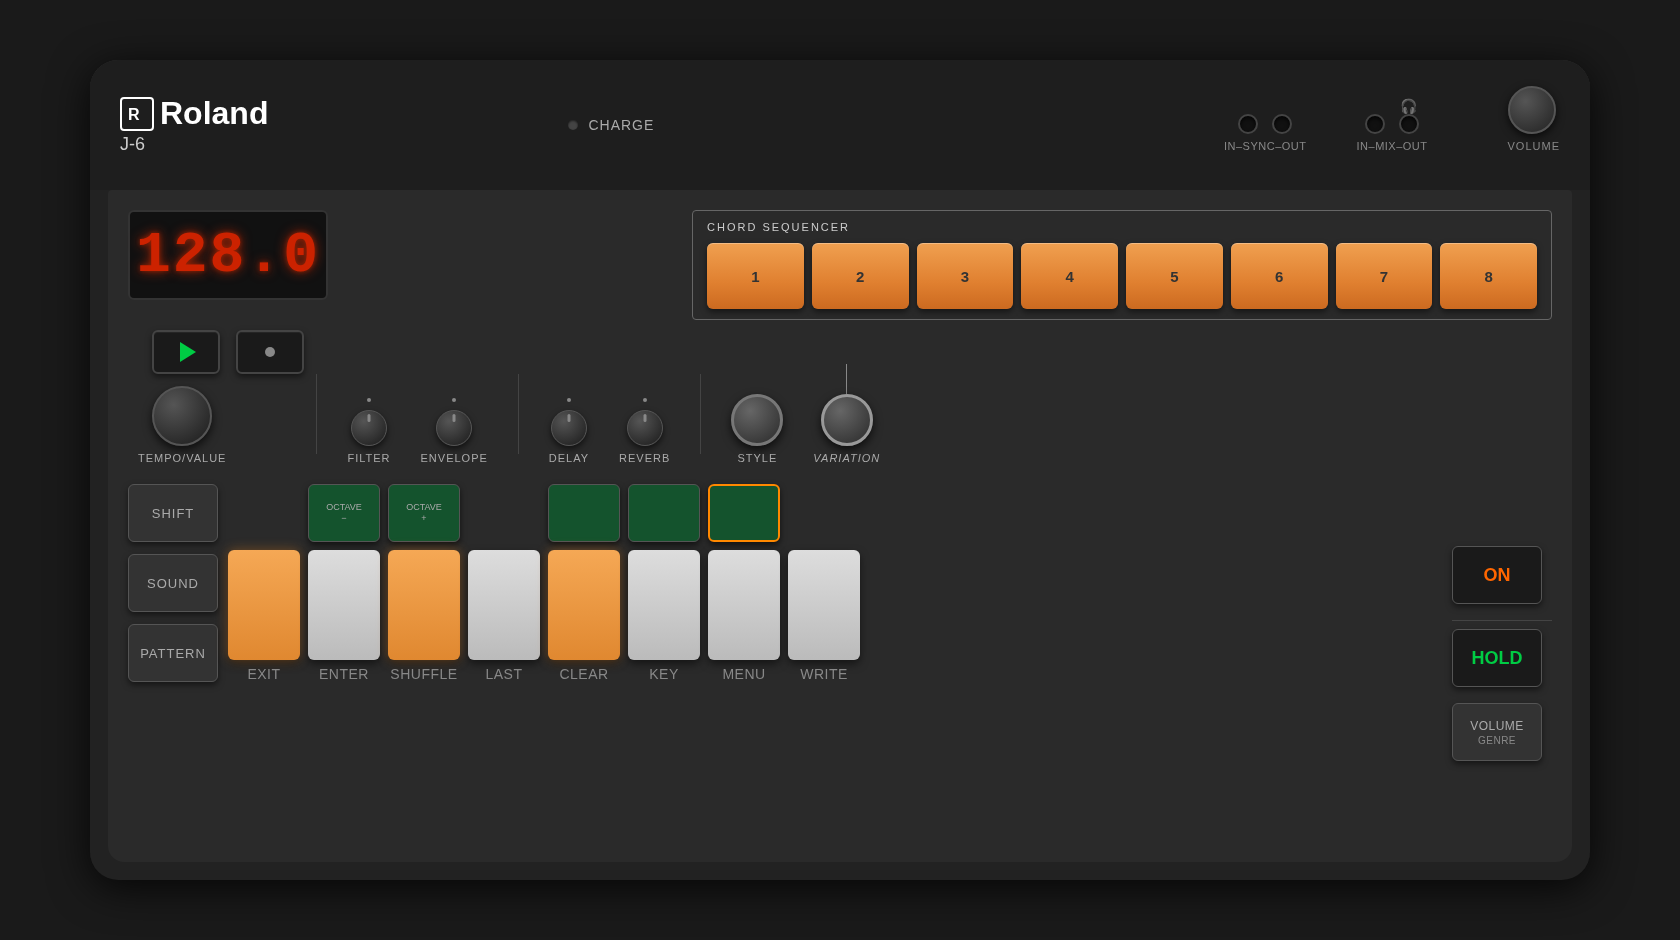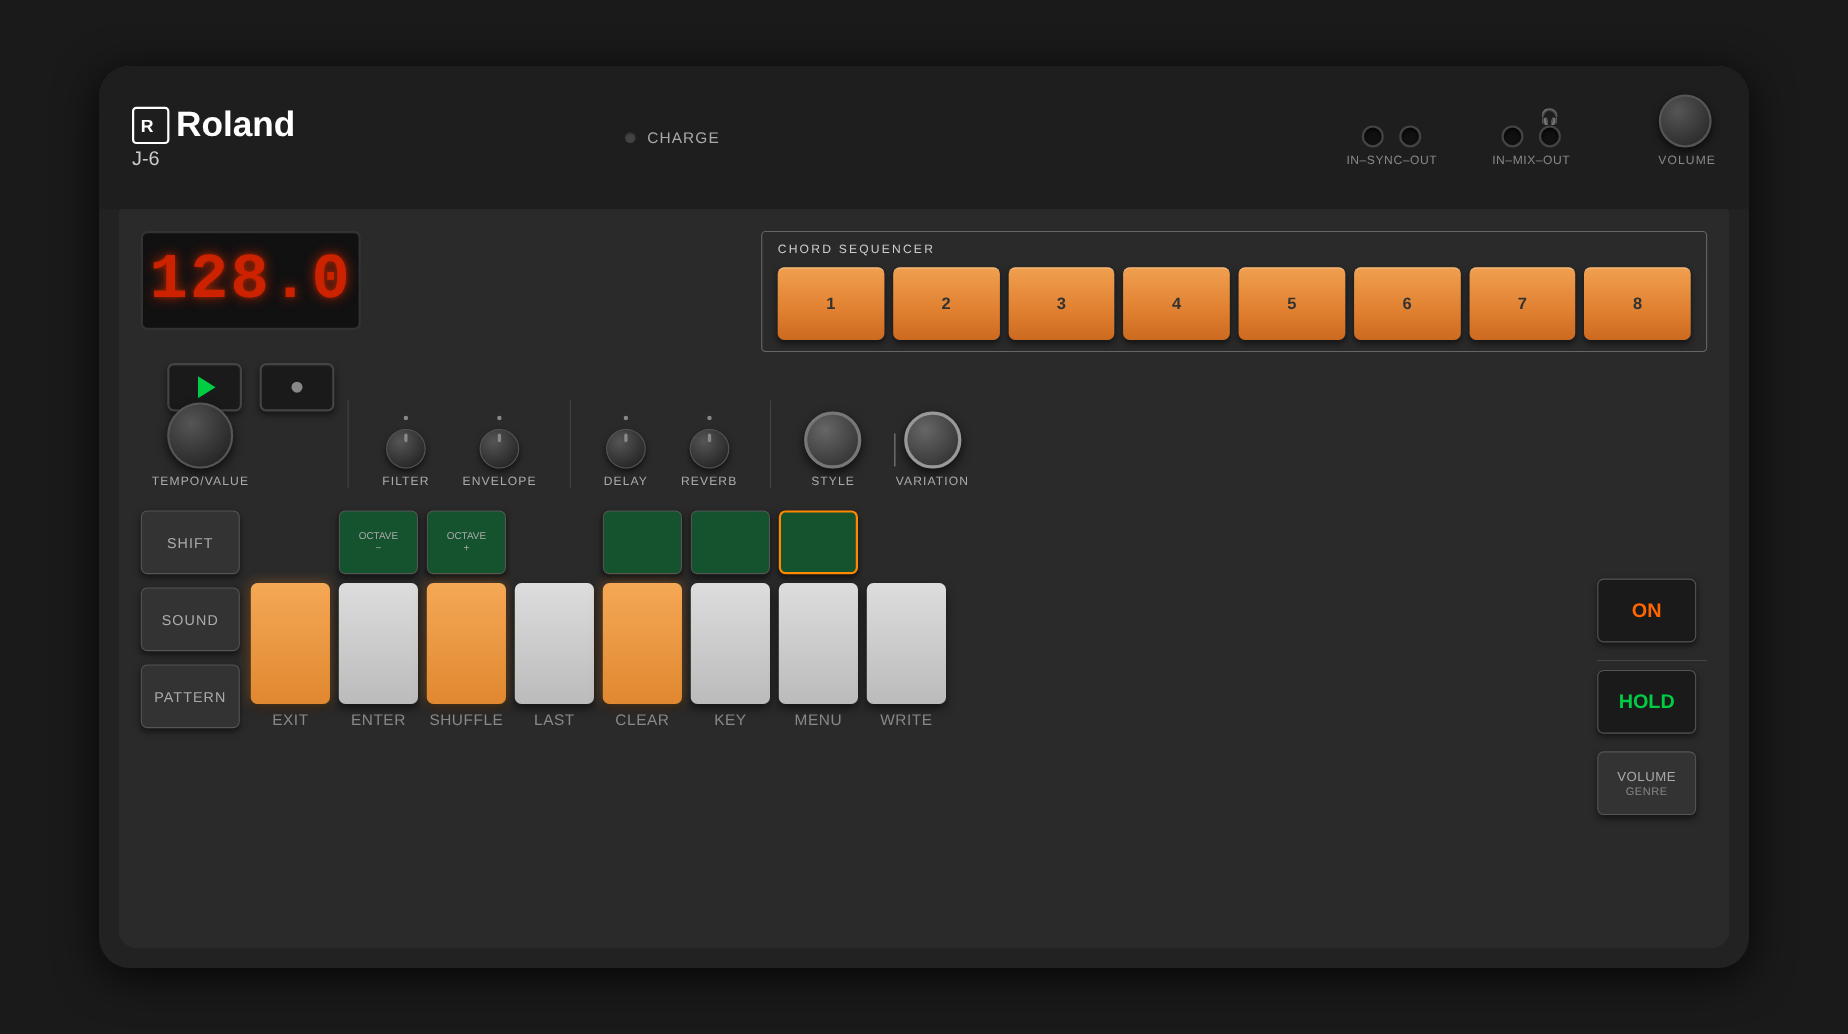--- a/index.html
+++ b/index.html
@@ -691,21 +691,21 @@
       </div>
 
       <div class="divider-line"></div>
 
       <div style="display:flex;flex-direction:column;align-items:center;gap:4px;">
         <div class="style-variation-area">
           <div class="small-knob-group">
             <div class="style-knob"></div>
             <div class="knob-label">STYLE</div>
           </div>
-          <div style="display:flex;flex-direction:row;align-items:center;">
+          <div style="display:flex;flex-direction:column;align-items:flex-start;font-style:italic;">
             <div class="variation-line"></div>
             <div class="small-knob-group">
               <div class="variation-knob"></div>
               <div class="knob-label">VARIATION</div>
             </div>
           </div>
         </div>
       </div>
     </div>
 

